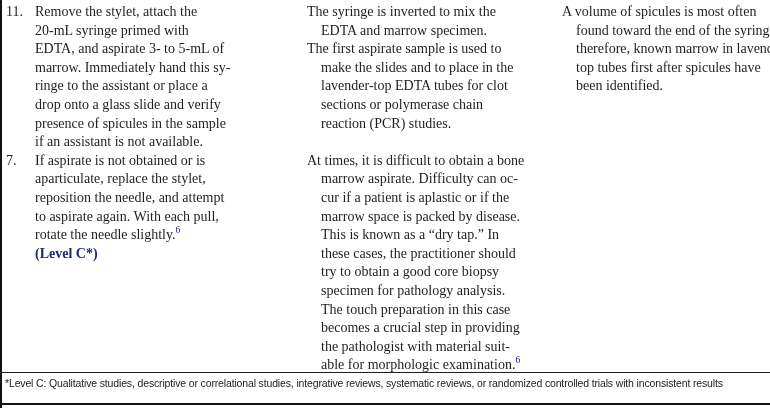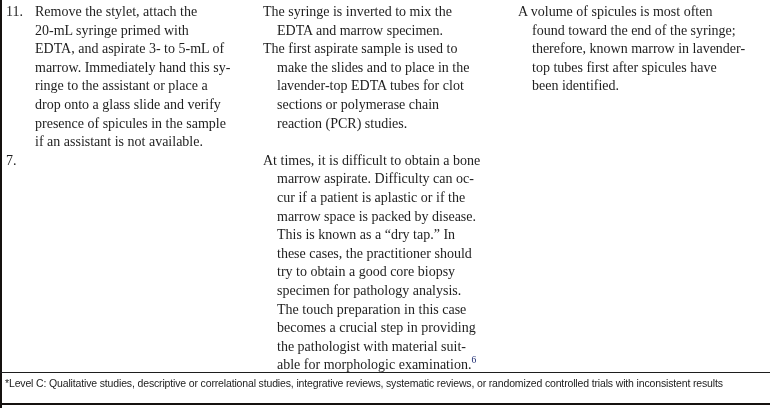--- a/index.html
+++ b/index.html
@@ -30,20 +30,21 @@
   .cell.steps-cell { padding-left: 6px; }
   .step-row { display: flex; }
   .step-num {
     width: 29px;
     flex-shrink: 0;
   }
   .step-text, .para { white-space: pre; }
   .para {
     padding-left: 14px;
     text-indent: -14px;
+    margin-left: 44px;
   }
   .ref {
     color: #1b2a70;
     font-size: 9.5px;
     vertical-align: super;
     line-height: 0;
   }
   .level-label {
     color: #1b2a70;
     font-weight: bold;
@@ -99,20 +100,26 @@
       <div class="para"><span>A volume of spicules is most often
 found toward the end of the syringe;
 therefore, known marrow in lavender-
 top tubes first after spicules have
 been identified.</span></div>
     </div>
 
     <div class="cell steps-cell">
       <div class="step-row">
         <div class="step-num">7.</div>
+        <div class="step-text"><span>If aspirate is not obtained or is
+aparticulate, replace the stylet,
+reposition the needle, and attempt
+to aspirate again. With each pull,
+rotate the needle slightly.</span><sup class="ref">6</sup>
+<span class="level-label">(Level C*)</span></div>
       </div>
     </div>
 
 
     <div class="cell">
       <div class="para"><span>At times, it is difficult to obtain a bone
 marrow aspirate. Difficulty can oc-
 cur if a patient is aplastic or if the
 marrow space is packed by disease.
 This is known as a “dry tap.” In

